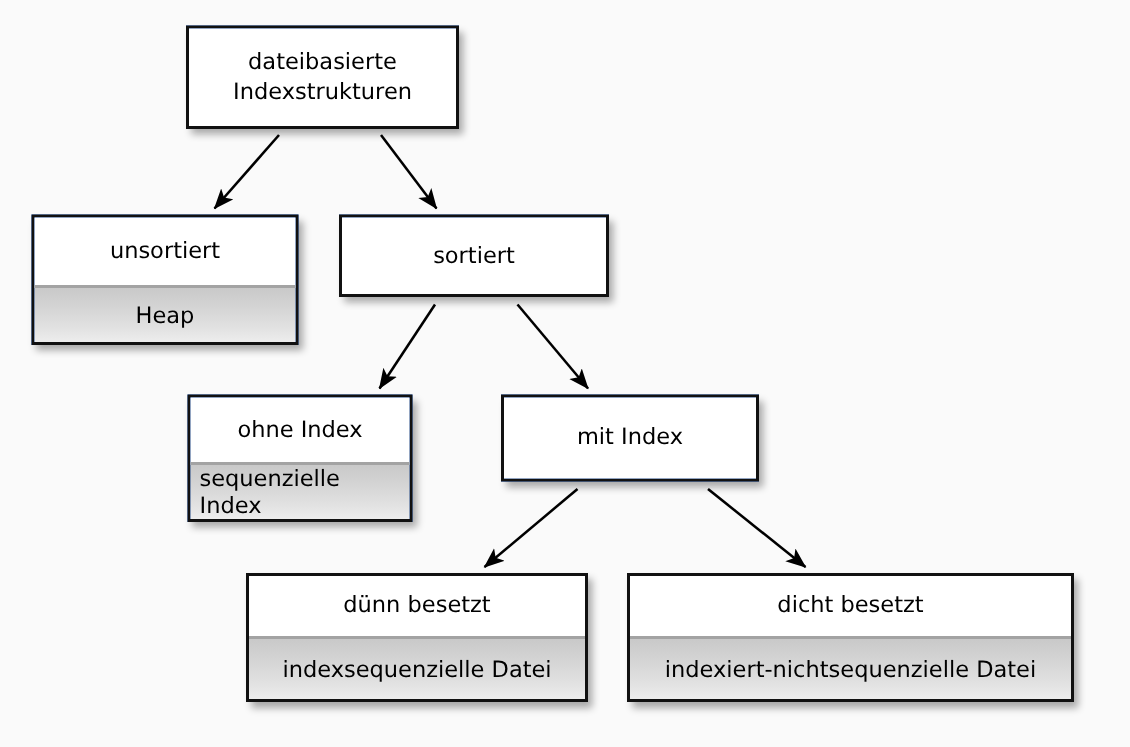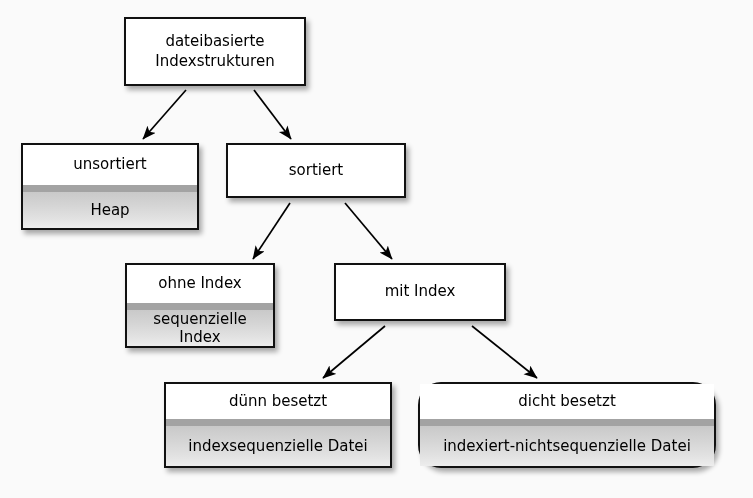--- a/index.html
+++ b/index.html
@@ -45,28 +45,27 @@
     text-align: center;
     background: #ffffff;
     color: #000000;
     font-size: 15px;
     line-height: 1.28;
     padding: 0 6px;
     box-sizing: border-box;
     white-space: pre-line;
   }
   .node.split .title {
-    border-bottom: 7px solid #a3a3a3;
+    border-bottom: 2px solid #a3a3a3;
   }
   .node .sub {
     flex: 0 0 auto;
     display: flex;
     align-items: center;
     justify-content: center;
-    text-align: center;
     color: #000000;
     font-size: 15px;
     padding: 0 6px;
     box-sizing: border-box;
     background: linear-gradient(to bottom, #c9c9c9 0%, #d4d4d4 35%, #e2e2e2 75%, #ededed 100%);
   }
 </style>
 </head>
 <body>
 
@@ -109,18 +108,18 @@
 
   <div class="node" style="left: 334px; top: 263px; width: 172px; height: 58px;">
     <div class="title">mit Index</div>
   </div>
 
   <div class="node split" style="left: 164px; top: 382px; width: 228px; height: 86px;">
     <div class="title">dünn besetzt</div>
     <div class="sub" style="height: 40px;">indexsequenzielle Datei</div>
   </div>
 
-  <div class="node split" style="left: 418px; top: 382px; width: 298px; height: 86px; border-radius: 23px;">
+  <div class="node split" style="left: 418px; top: 382px; width: 298px; height: 86px;">
     <div class="title">dicht besetzt</div>
     <div class="sub" style="height: 40px;">indexiert-nichtsequenzielle Datei</div>
   </div>
 
 </div>
 
 </body></html>

